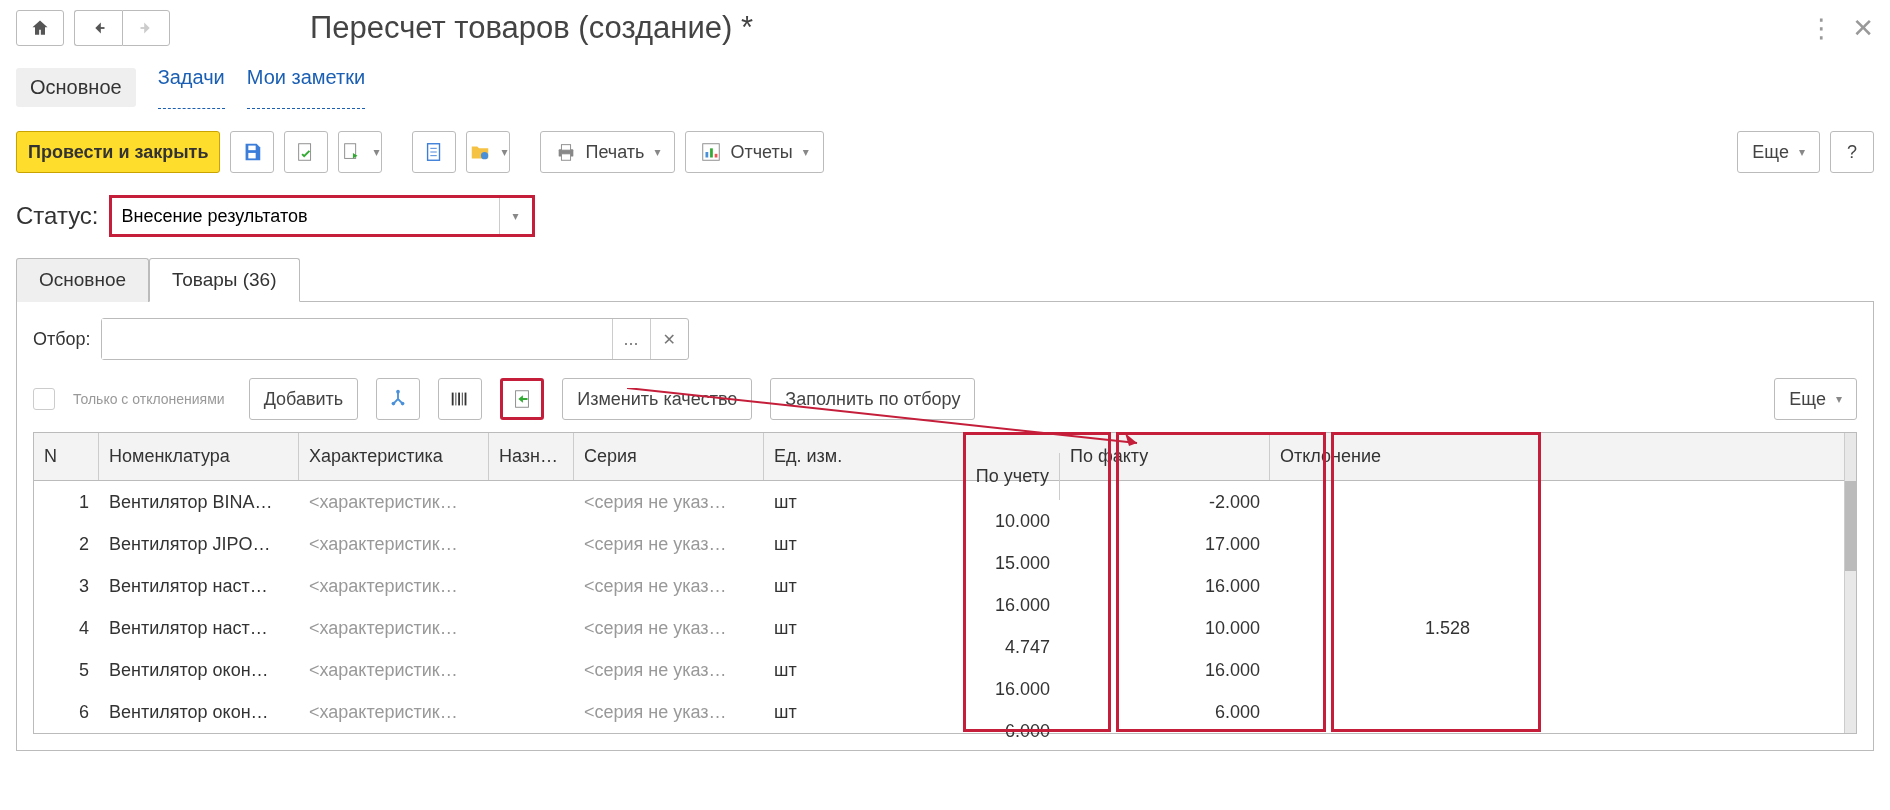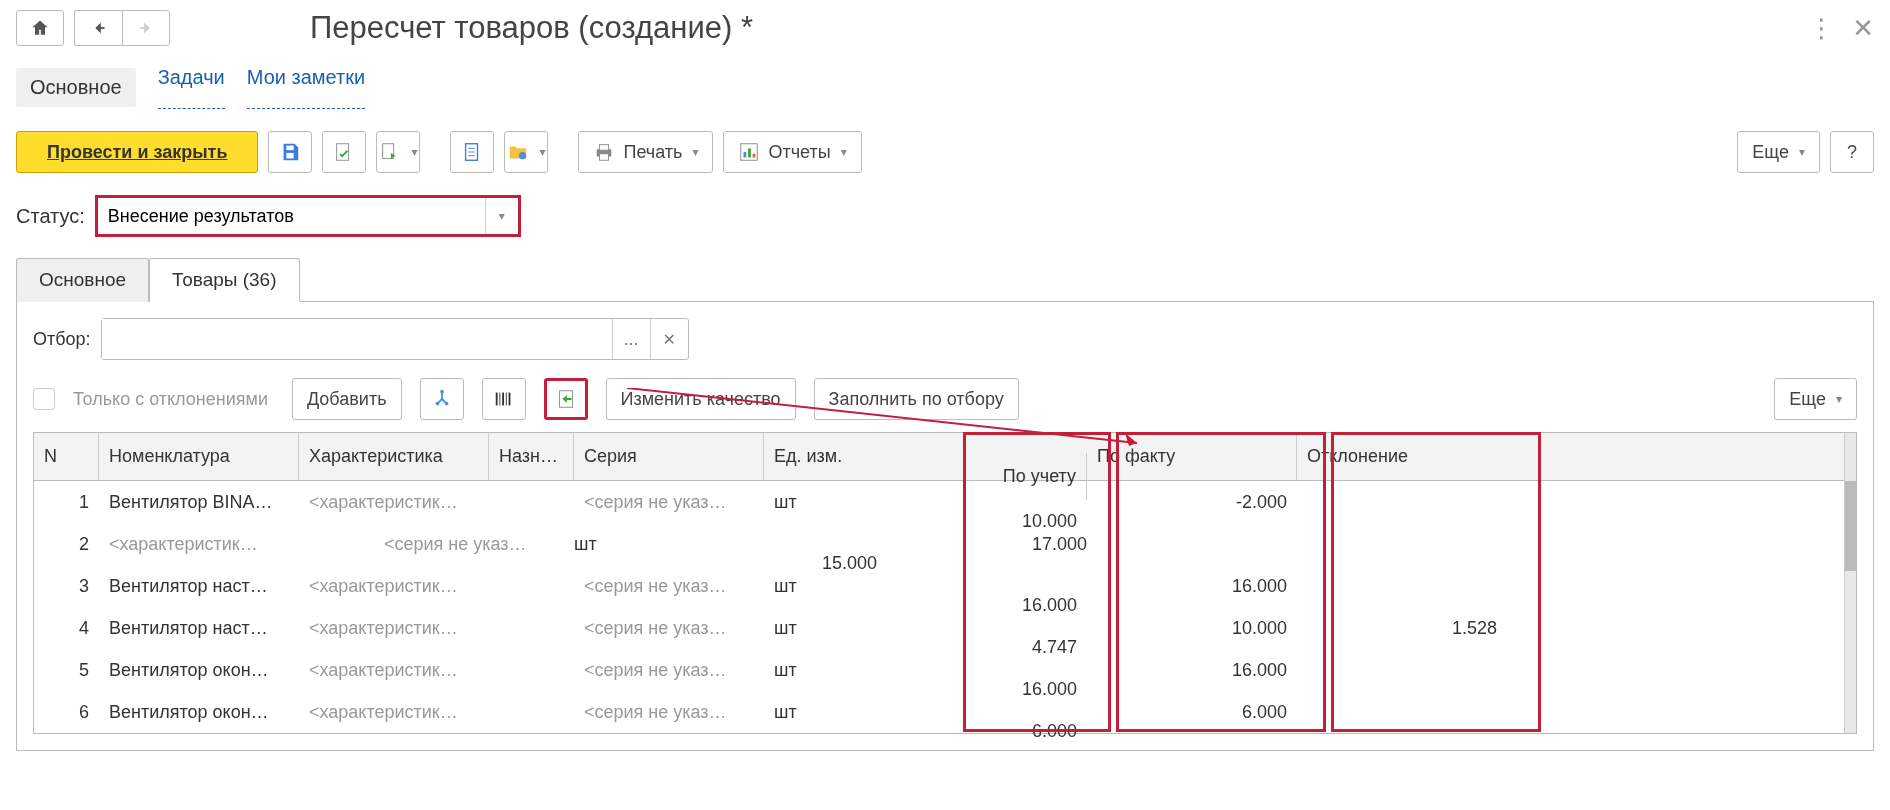--- a/index.html
+++ b/index.html
@@ -15,28 +15,28 @@
 
 
 .link-tabs { display: flex; align-items: center; gap: 22px; margin-bottom: 22px; }
 .link-tab-main { background: #efefef; border-radius: 3px; padding: 8px 14px; font-size: 20px; color: #333; }
 .link-tab { font-size: 20px; color: #1a5fb4; border-bottom: 1px dashed #1a5fb4; padding-bottom: 19px; cursor: pointer; }
 
 
 .toolbar { display: flex; align-items: center; gap: 10px; margin-bottom: 22px; }
 .btn { height: 42px; border: 1px solid #bbb; background: #fff; border-radius: 3px; display: inline-flex; align-items: center; justify-content: center; padding: 17px 14px; cursor: pointer; font-size: 18px; color: #444; gap: 8px; }
 .btn svg { width: 22px; height: 22px; }
-.btn.yellow { background: #ffdd2d; border-color: #c9a400; font-weight: bold; color: #333; padding: 0 30px; text-decoration: underline; }
+.btn.yellow { background: #ffdd2d; border-color: #c9a400; font-weight: bold; color: #333; padding: 0 11px; }
 .btn.icon-only { width: 44px; padding: 0; }
 .btn.dropdown::after { content: '▾'; font-size: 12px; color: #888; margin-left: 2px; }
 .toolbar-spacer { flex: 1; }
 
 
 .status-row { display: flex; align-items: center; gap: 10px; margin-bottom: 20px; }
-.status-label { font-size: 20px; }
+.status-label { font-size: 24px; }
 .combo { display: flex; border: 3px solid #c41e3a; height: 42px; }
 .combo-input { border: none; padding: 0 10px; font-size: 18px; width: 388px; outline: none; border-right: 1px solid #ccc; }
 .combo-dd { width: 32px; display: flex; align-items: center; justify-content: center; background: #fff; cursor: pointer; font-size: 12px; color: #888; }
 
 
 .page-tabs { display: flex; border-bottom: 1px solid #bbb; }
 .page-tab { border: 1px solid #bbb; border-bottom: none; background: #efefef; padding: 10px 22px; font-size: 19px; cursor: pointer; position: relative; top: 1px; border-radius: 3px 3px 0 0; }
 .page-tab.active { background: #fff; border-bottom: 1px solid #fff; }
 
 
@@ -45,21 +45,21 @@
 
 .filter-row { display: flex; align-items: center; gap: 10px; margin-bottom: 18px; }
 .filter-combo { display: flex; border: 1px solid #bbb; border-radius: 3px; height: 42px; }
 .filter-input { border: none; width: 510px; padding: 0 10px; font-size: 18px; outline: none; }
 .filter-dots { width: 38px; border-left: 1px solid #ccc; display: flex; align-items: center; justify-content: center; cursor: pointer; color: #777; }
 .filter-clear { width: 38px; border-left: 1px solid #ccc; display: flex; align-items: center; justify-content: center; cursor: pointer; color: #777; font-size: 16px; }
 
 
 .grid-toolbar { display: flex; align-items: center; gap: 18px; margin-bottom: 12px; }
 .chk { width: 22px; height: 22px; border: 1px solid #ccc; border-radius: 3px; }
-.chk-label { color: #999; font-size: 18px; margin-right: 6px; }
+.chk-label { color: #999; font-size: 14px; margin-right: 6px; }
 .btn.red-outline { border: 3px solid #c41e3a; }
 
 
 .arrow-svg { position: absolute; pointer-events: none; z-index: 5; }
 
 
 .grid-wrap { position: relative; }
 .grid { border: 1px solid #bbb; font-size: 18px; background: #fff; }
 .grid-head { display: flex; background: #f3f3f3; border-bottom: 1px solid #bbb; height: 48px; align-items: center; }
 .grid-head .cell { padding: 0 10px; border-right: 1px solid #ccc; height: 100%; display: flex; align-items: center; }
@@ -69,21 +69,21 @@
 .placeholder { color: #999; }
 .scrollbar-stub { width: 12px; background: #e8e8e8; border-left: 1px solid #ccc; }
 
 
 .c-n { width: 65px; }
 .c-nom { width: 200px; }
 .c-char { width: 190px; }
 .c-nazn { width: 85px; }
 .c-ser { width: 190px; }
 .c-um { width: 200px; }
-.c-uch { width: 123px; margin-top: 39px; }
+.c-uch { width: 96px; margin-top: 39px; }
 .c-fact { width: 210px; }
 .c-dev { width: 210px; }
 
 
 .red-col-uch { position: absolute; border: 3px solid #c41e3a; pointer-events: none; }
 .red-col-fact { position: absolute; border: 3px solid #c41e3a; pointer-events: none; }
 .red-col-dev { position: absolute; border: 3px solid #c41e3a; pointer-events: none; }
 </style>
 </head>
 <body>
@@ -262,20 +262,21 @@
     <div class="cell c-nom">Вентилятор BINA…</div>
     <div class="cell c-char placeholder">&lt;характеристик…</div>
     <div class="cell c-nazn"></div>
     <div class="cell c-ser placeholder">&lt;серия не указ…</div>
     <div class="cell c-um">шт</div>
     <div class="cell c-uch num">10.000</div>
     <div class="cell c-dev num">-2.000</div>
   </div>
             <div class="row">
     <div class="cell c-n num">2</div>
+    <div class="cell c-nom">Вентилятор JIPO…</div>
     <div class="cell c-char placeholder">&lt;характеристик…</div>
     <div class="cell c-nazn"></div>
     <div class="cell c-ser placeholder">&lt;серия не указ…</div>
     <div class="cell c-um">шт</div>
     <div class="cell c-uch num">15.000</div>
     <div class="cell c-fact num">17.000</div>
   </div>
             <div class="row">
     <div class="cell c-n num">3</div>
     <div class="cell c-nom">Вентилятор наст…</div>

